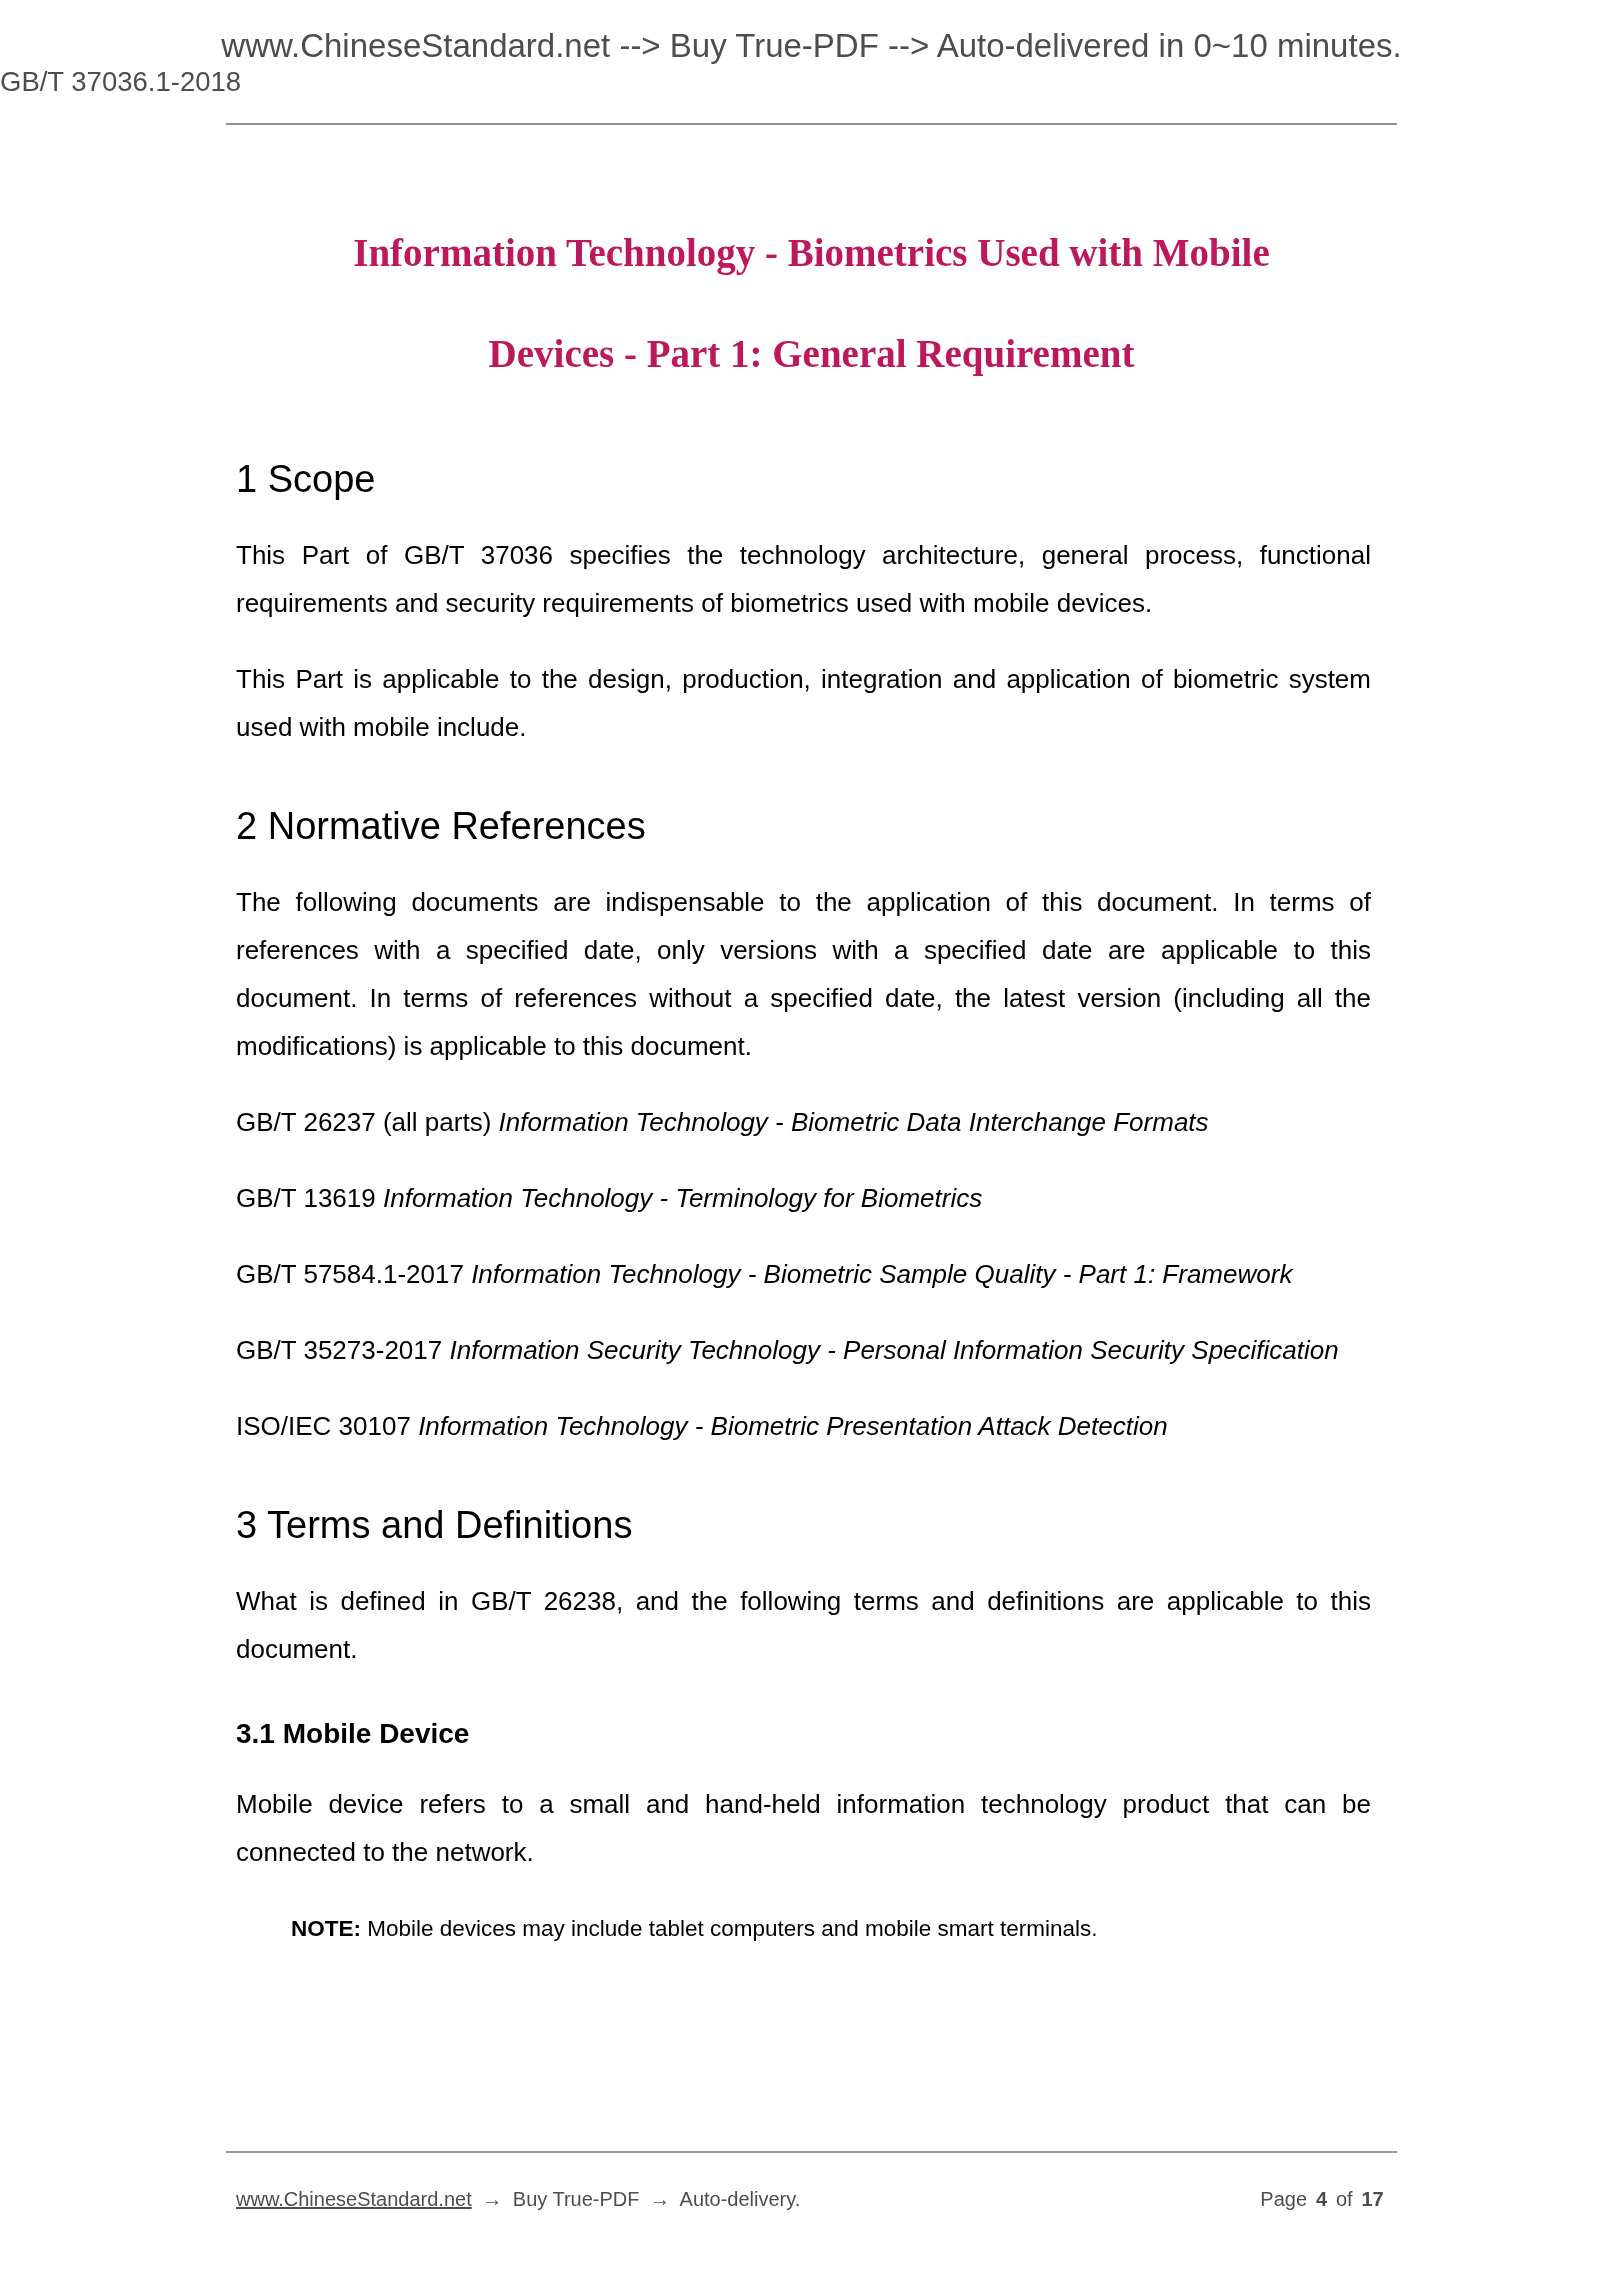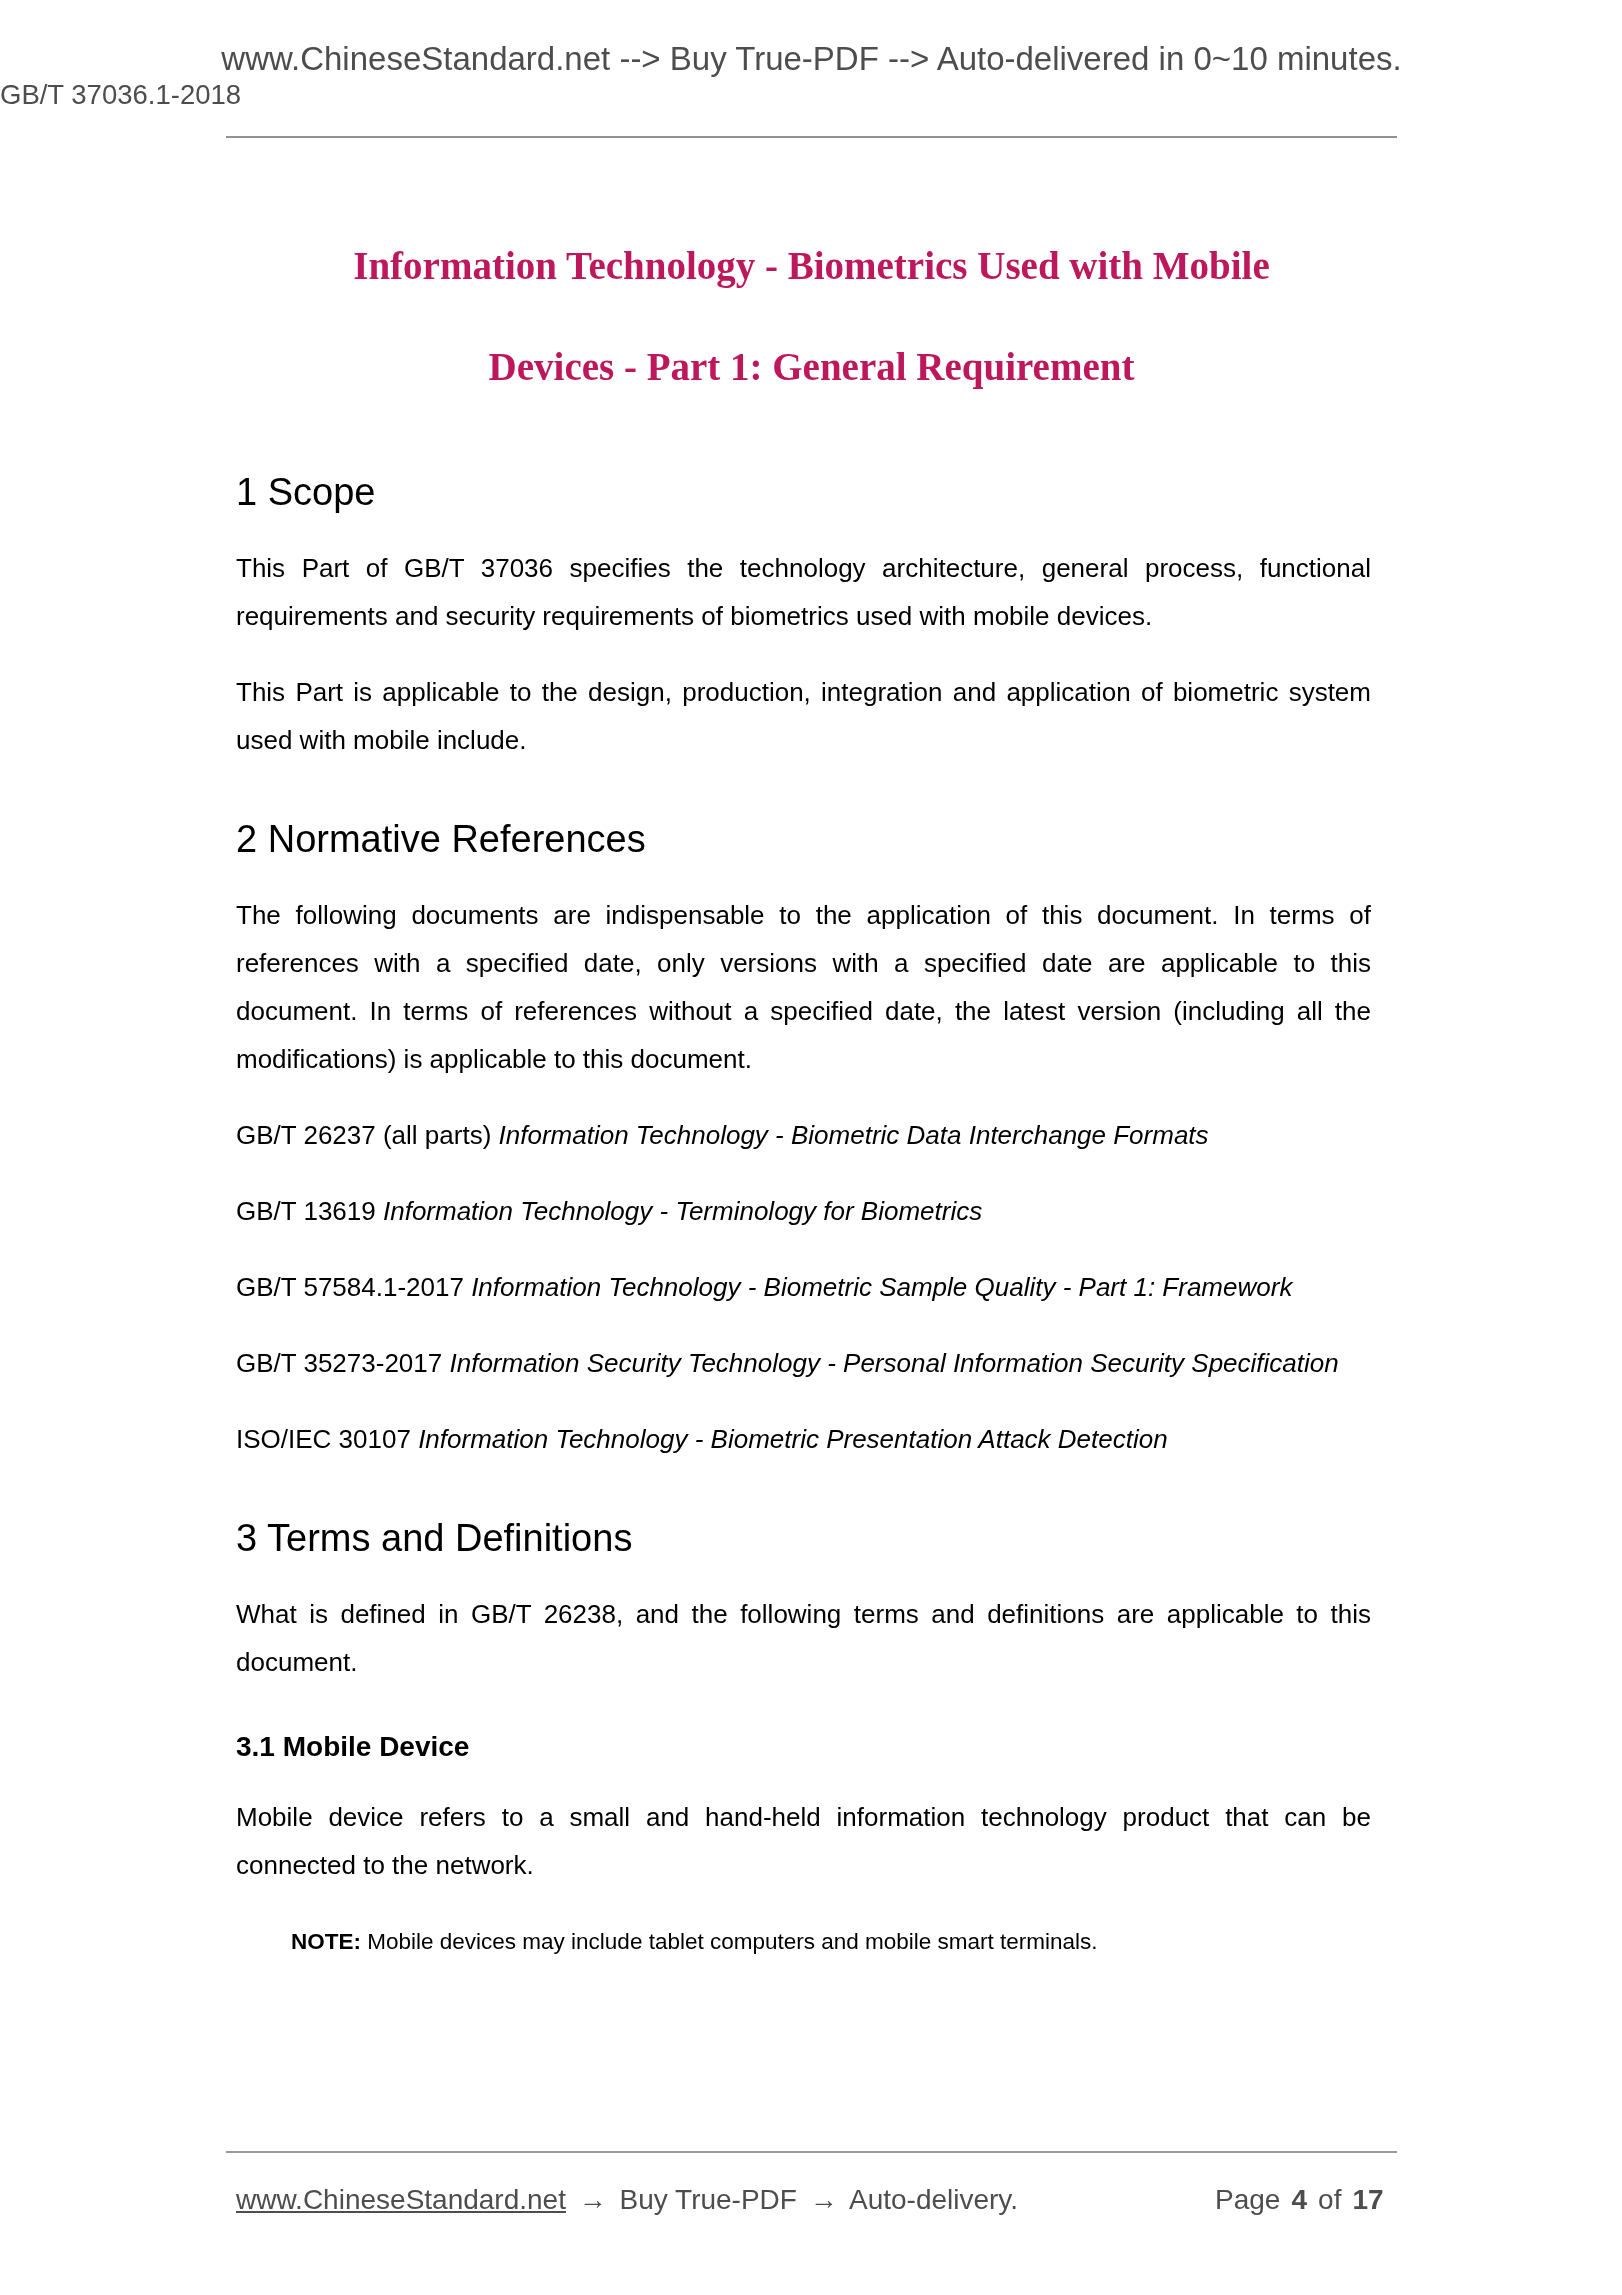--- a/index.html
+++ b/index.html
@@ -11,21 +11,21 @@
     position: relative;
     width: 1623px;
     height: 2295px;
     background: #ffffff;
     font-family: "Liberation Sans", sans-serif;
     color: #000000;
     overflow: hidden;
   }
   
   .hdr-tagline {
-    padding-top: 40px;
+    padding-top: 27px;
     text-align: center;
     font-size: 33px;
     line-height: 38px;
     color: #4d4d4d;
   }
   .hdr-doccode {
     text-align: left;
     font-size: 27.5px;
     line-height: 33px;
     color: #4d4d4d;
@@ -91,21 +91,21 @@
     background: #9a9a9a;
   }
   .footer-bar {
     position: absolute;
     top: 2181px;
     left: 236px;
     width: 1151px;
     display: flex;
     justify-content: space-between;
     align-items: baseline;
-    font-size: 28px;
+    font-size: 20px;
     line-height: 37px;
     color: #4d4d4d;
   }
   .footer-left { white-space: nowrap; }
   .footer-left .footer-link {
     color: #4d4d4d;
     text-decoration: underline;
     cursor: pointer;
   }
   .footer-left .arrow {

